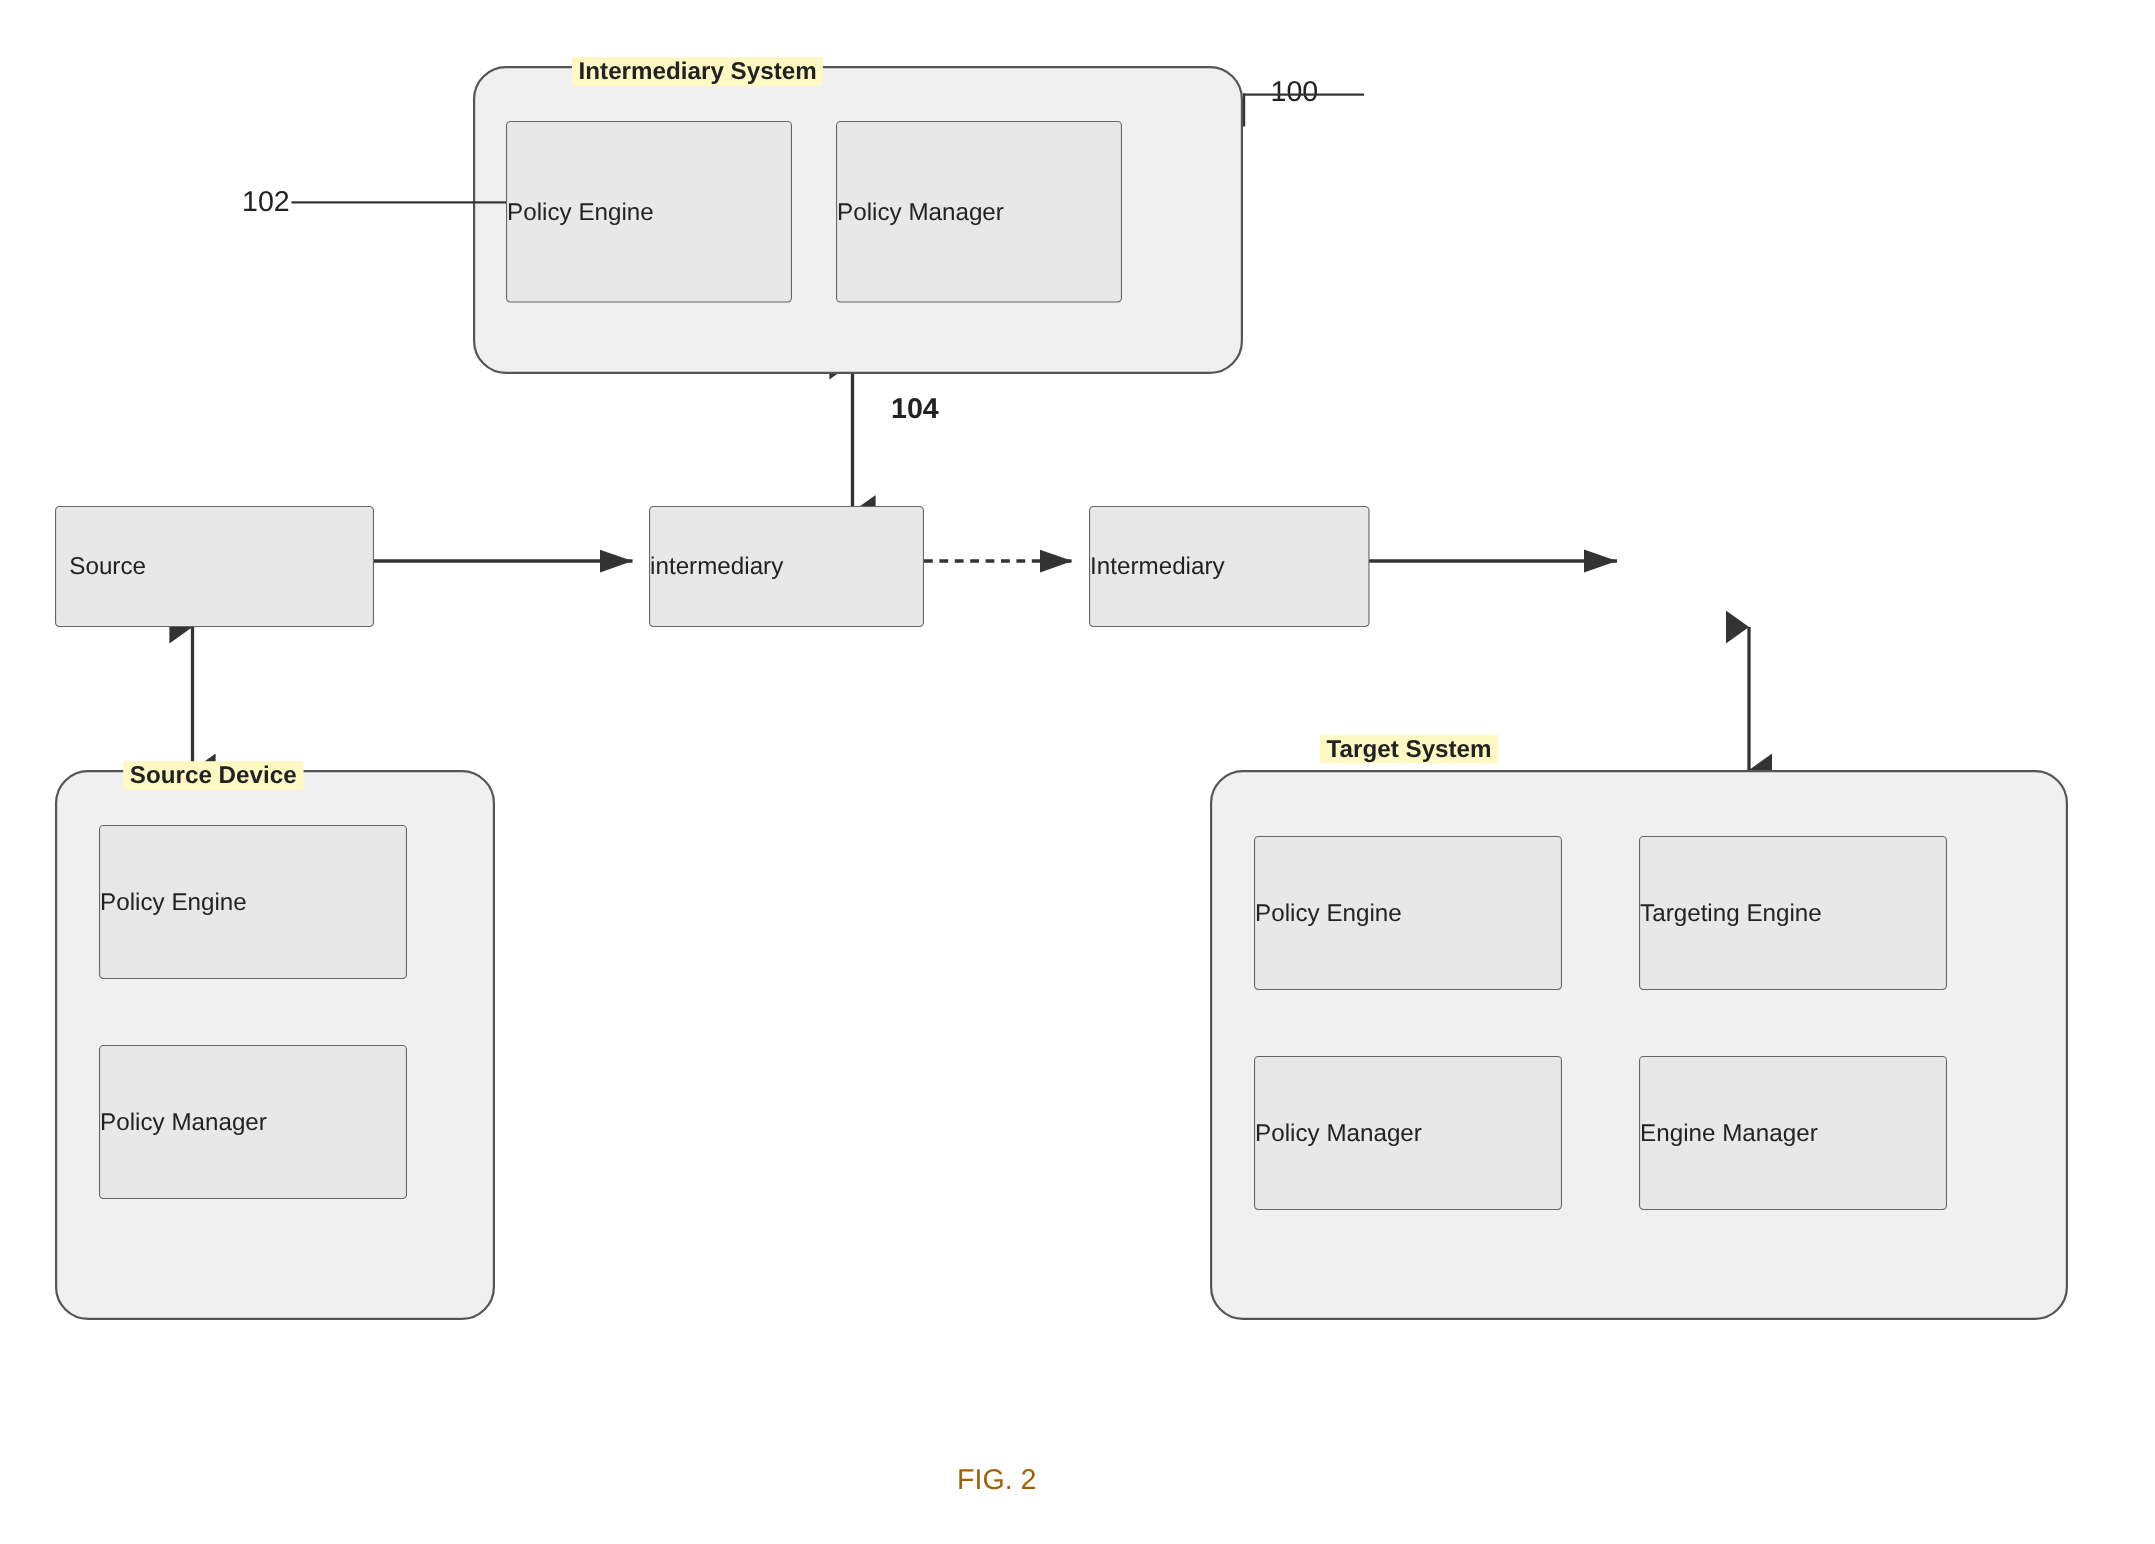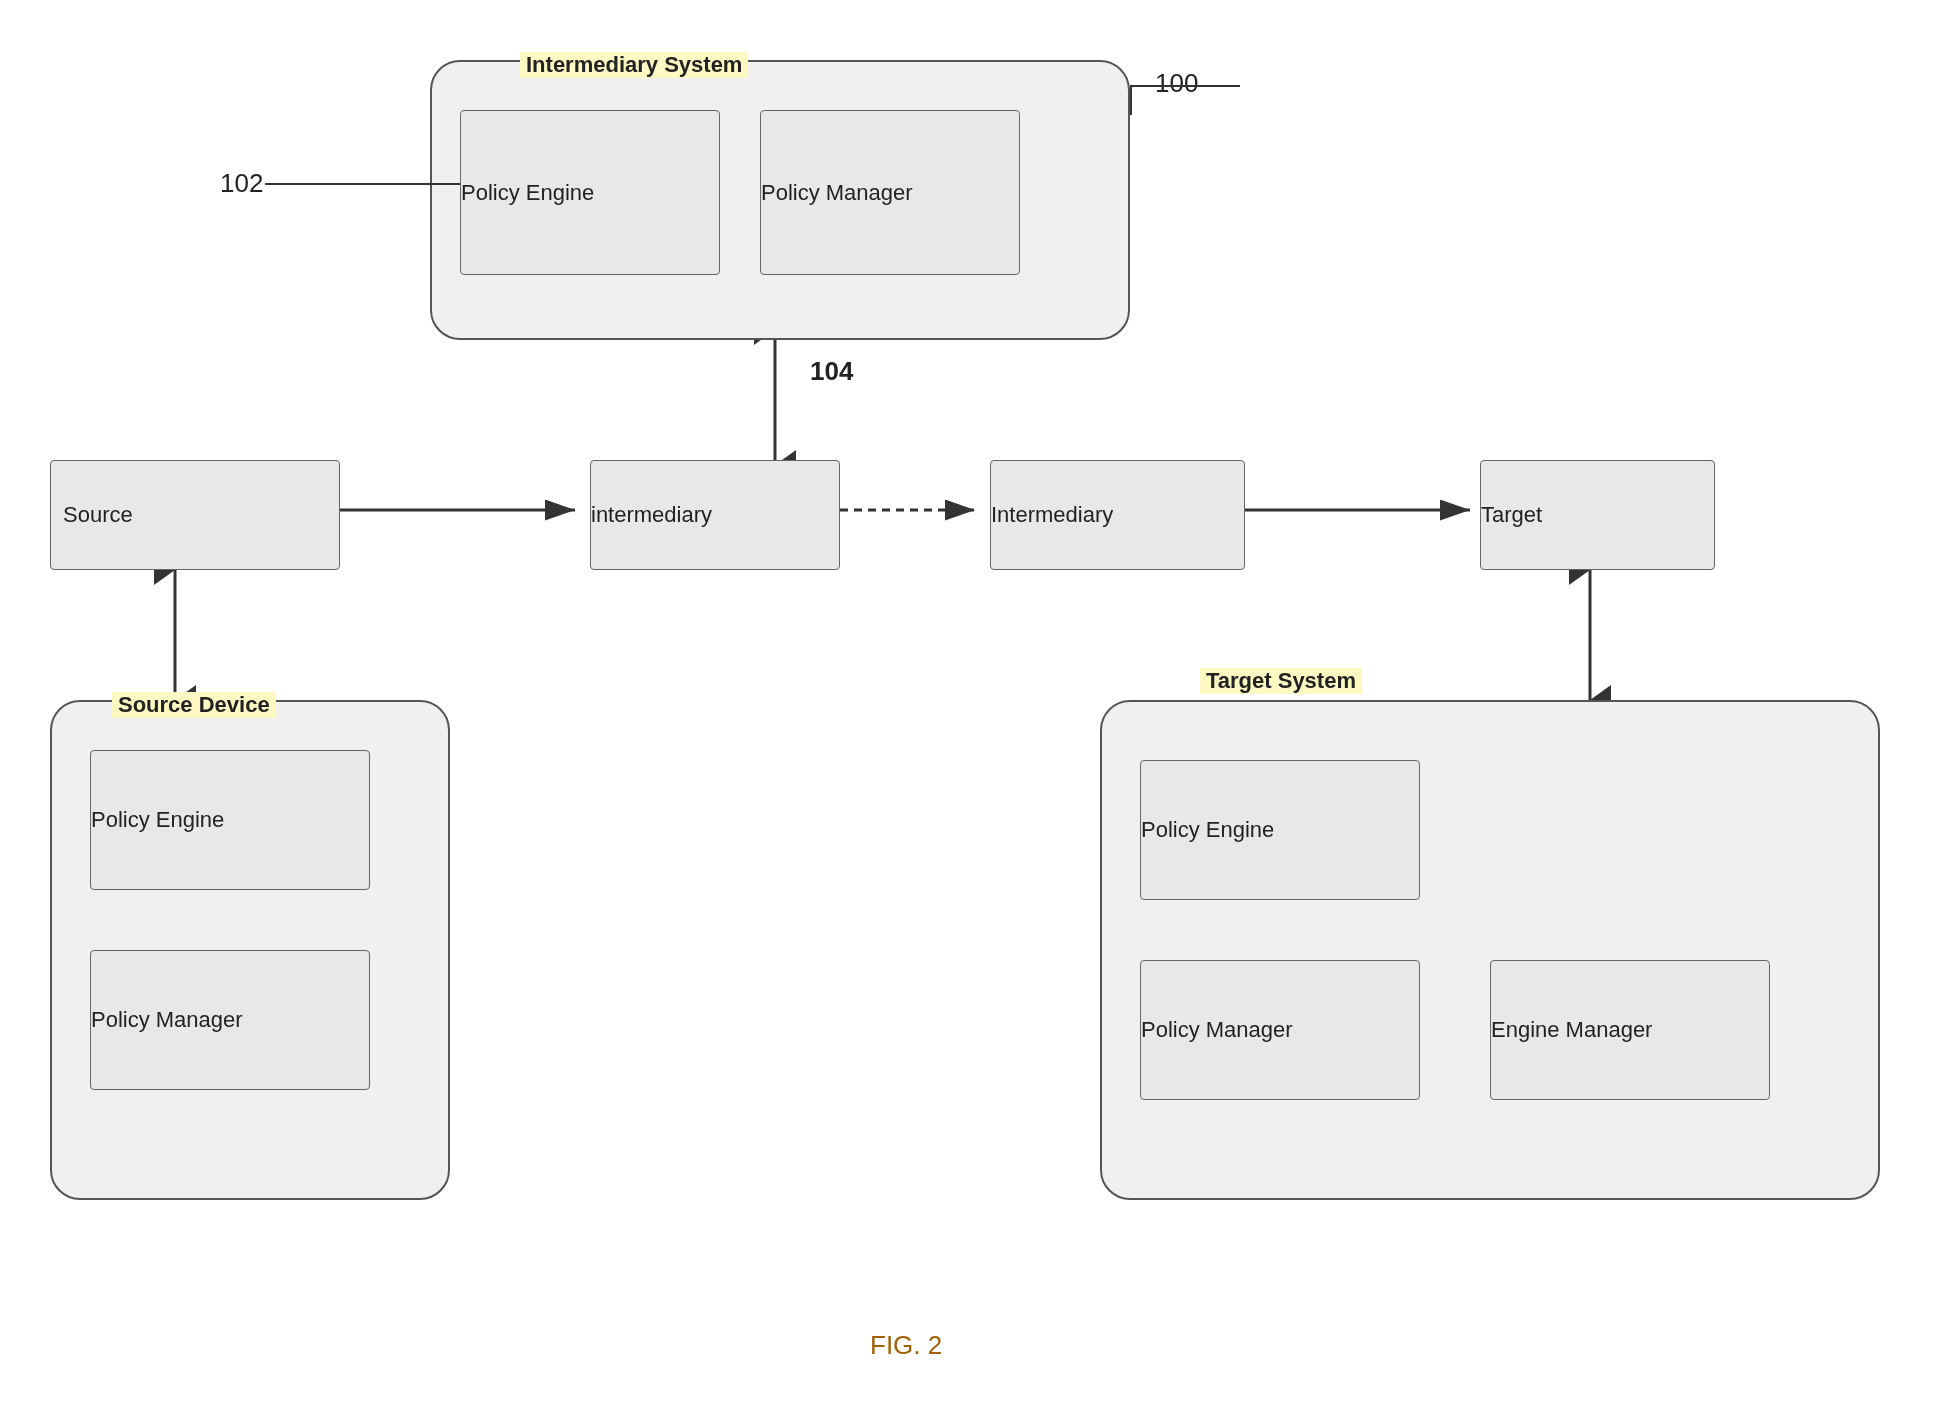--- a/index.html
+++ b/index.html
@@ -127,23 +127,20 @@
   </div>
 
   <div class="box" style="left:590px; top:460px; width:250px; height:110px;">
     <span>intermediary</span>
   </div>
 
   <div class="box" style="left:990px; top:460px; width:255px; height:110px;">
     <span>Intermediary</span>
   </div>
 
-  <div class="box" style="left:1480px; top:460px; width:235px; height:110px;">
-    <span>Target</span>
-  </div>
 
   <div class="rounded-container" style="left:50px; top:700px; width:400px; height:500px;">
   </div>
   <span class="container-label" style="left:112px; top:692px;">Source Device</span>
 
   <div class="box" style="left:90px; top:750px; width:280px; height:140px;">
     <span>Policy Engine</span>
   </div>
 
   <div class="box" style="left:90px; top:950px; width:280px; height:140px;">
@@ -151,20 +148,23 @@
   </div>
 
   <div class="rounded-container" style="left:1100px; top:700px; width:780px; height:500px;">
   </div>
   <span class="container-label" style="left:1200px; top:668px;">Target System</span>
 
   <div class="box" style="left:1140px; top:760px; width:280px; height:140px;">
     <span>Policy Engine</span>
   </div>
 
+  <div class="box" style="left:1490px; top:760px; width:280px; height:140px;">
+    <span>Targeting Engine</span>
+  </div>
 
   <div class="box" style="left:1140px; top:960px; width:280px; height:140px;">
     <span>Policy Manager</span>
   </div>
 
   <div class="box" style="left:1490px; top:960px; width:280px; height:140px;">
     <span>Engine Manager</span>
   </div>
 
   <span class="fig-label" style="left:870px; top:1330px;">FIG. 2</span>

